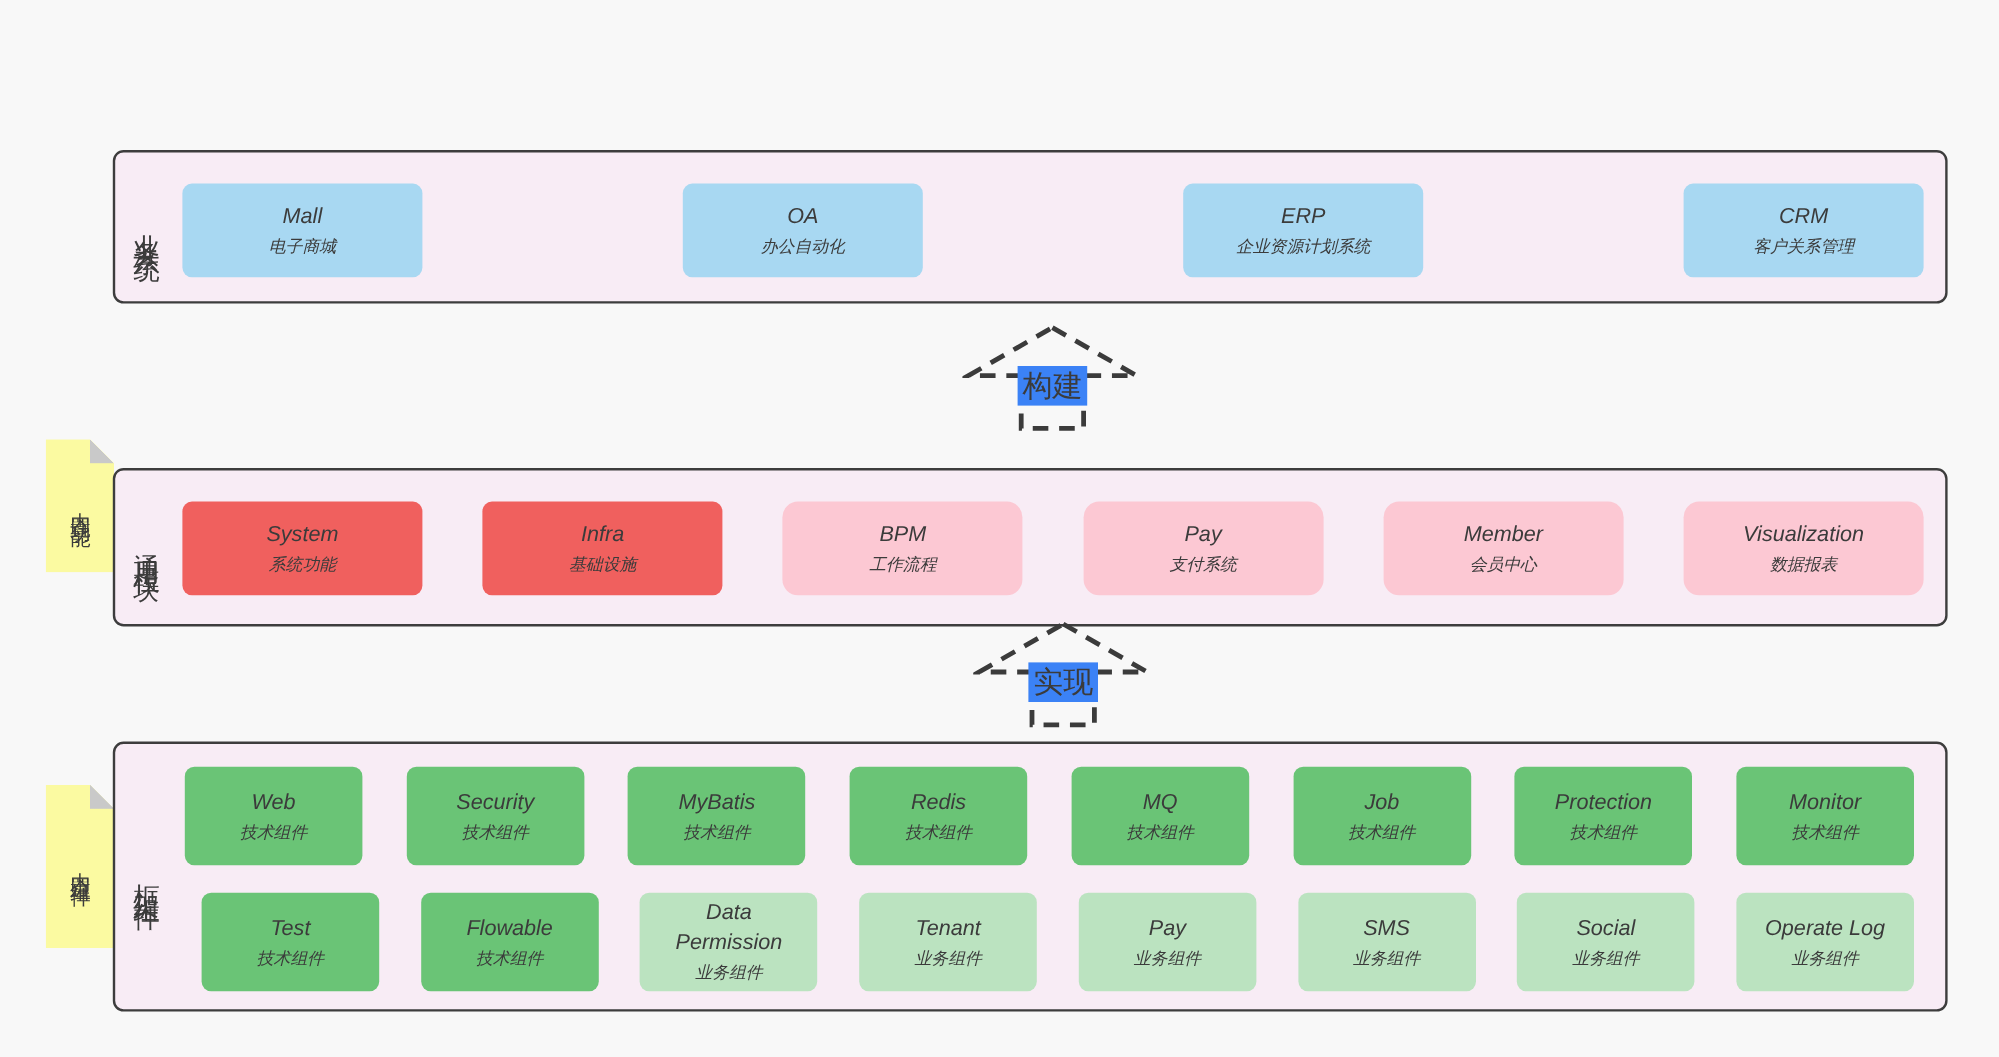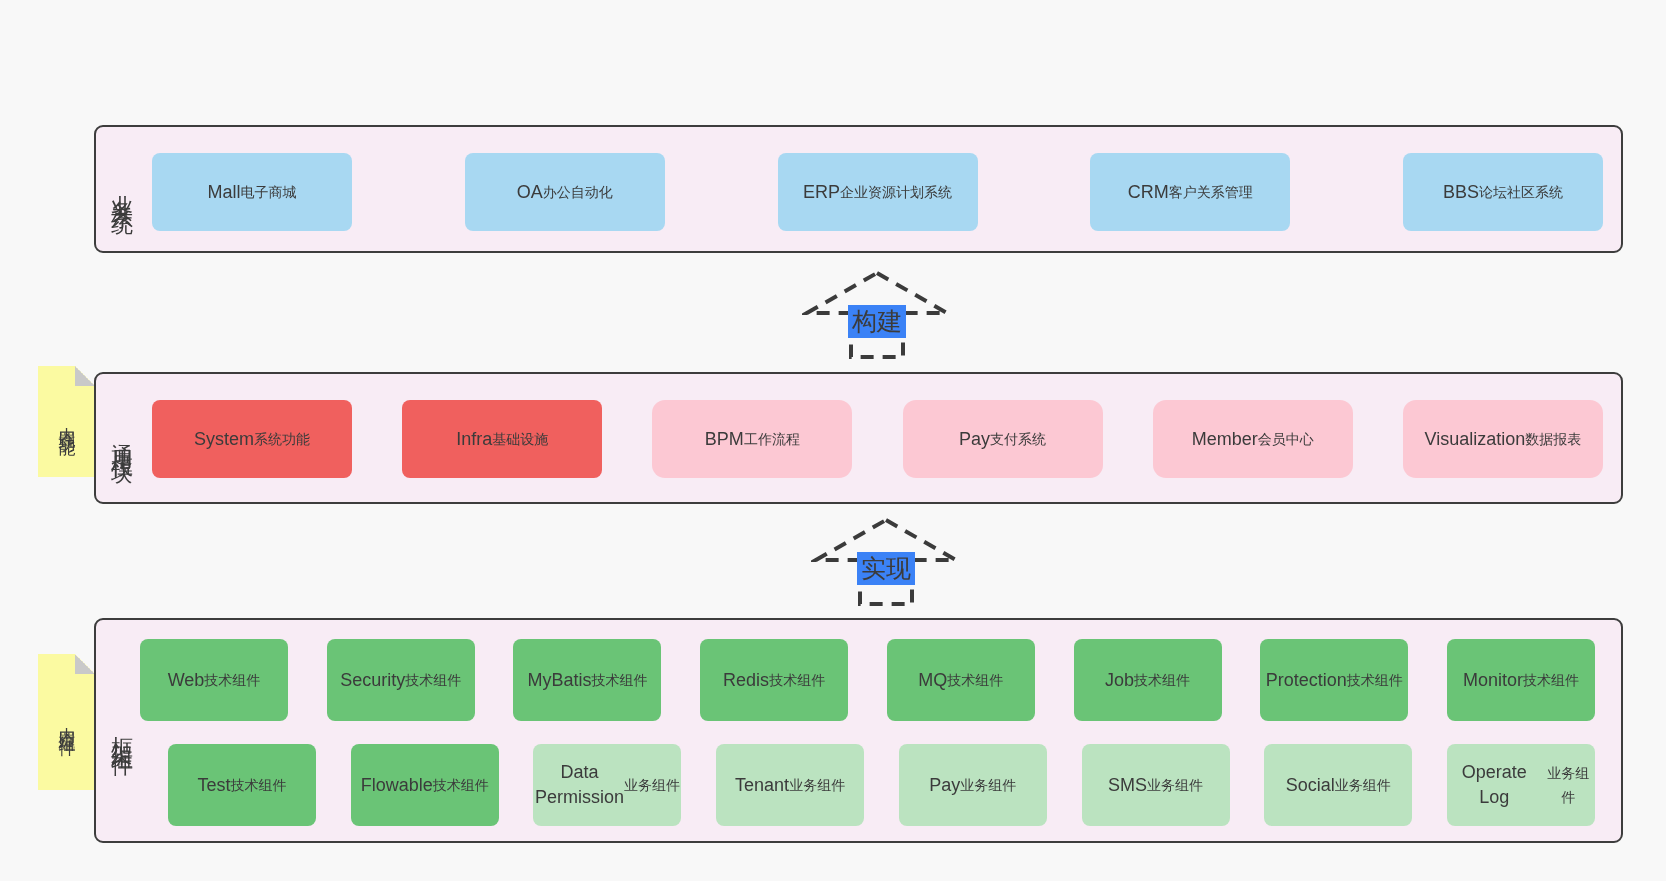--- a/index.html
+++ b/index.html
@@ -3,36 +3,36 @@
 <meta charset="utf-8">
 <style>
   html,body{margin:0;padding:0;background:#f8f8f8;}
   .stage{position:relative;width:1666px;height:881px;background:#f8f8f8;overflow:hidden;
          font-family:"Liberation Sans","DejaVu Sans",sans-serif;color:#3b3b3b;}
 
   
   .panel{position:absolute;left:94px;width:1529px;background:#f8ecf5;border:2px solid #3d3d3d;
          border-radius:9px;box-sizing:border-box;z-index:2;}
   .p1{top:125px;height:128px;}
-  .p2{top:372px;height:132px;}
+  .p2{top:390px;height:132px;}
   .p3{top:618px;height:225px;}
 
   .vlabel{position:absolute;left:6px;top:0;bottom:0;width:40px;display:flex;
           align-items:center;justify-content:center;}
   .vtext{writing-mode:vertical-rl;text-orientation:upright;font-size:22px;
          letter-spacing:6px;line-height:30px;color:#3b3b3b;}
 
   
   .row{position:absolute;display:flex;justify-content:space-between;}
   .row6{left:56px;right:18px;top:26px;height:78px;}
-  .row8a{left:44px;right:26px;top:19px;height:82px;}
+  .row8a{left:58px;right:26px;top:19px;height:82px;}
   .row8b{left:72px;right:26px;top:124px;height:82px;}
 
-  .box{border-radius:8px;display:flex;flex-direction:row;align-items:center;
-       justify-content:center;text-align:center;}
+  .box{border-radius:8px;display:flex;flex-direction:column;align-items:center;
+       justify-content:center;text-align:center;font-style:italic;}
   .w6{width:200px;}
   .w8{width:148px;}
   .box .en{font-size:18px;line-height:25px;white-space:pre-line;}
   .box .zh{font-size:14px;line-height:24px;}
   .blue{background:#a8d8f2;}
   .red{background:#f0605e;}
   .pink{background:#fcc8d3;border-radius:13px;}
   .green{background:#6ac476;}
   .lgreen{background:#bbe3c0;}
 
@@ -79,24 +79,20 @@
         <div class="zh">办公自动化</div>
       </div>
       <div class="box blue w6">
         <div class="en">ERP</div>
         <div class="zh">企业资源计划系统</div>
       </div>
       <div class="box blue w6">
         <div class="en">CRM</div>
         <div class="zh">客户关系管理</div>
       </div>
-      <div class="box blue w6">
-        <div class="en">BBS</div>
-        <div class="zh">论坛社区系统</div>
-      </div>
     </div>
   </div>
 
   <div class="arrow a1">
     <svg width="150" height="92" viewBox="0 0 150 92">
       <path d="M75 4 L145 44 L101 44 L101 88 L49 88 L49 44 L5 44 Z" fill="none" stroke="#3b3b3b" stroke-width="4" stroke-dasharray="13 9"></path>
     </svg>
     <span class="arrow-label">构建</span>
   </div>
 

